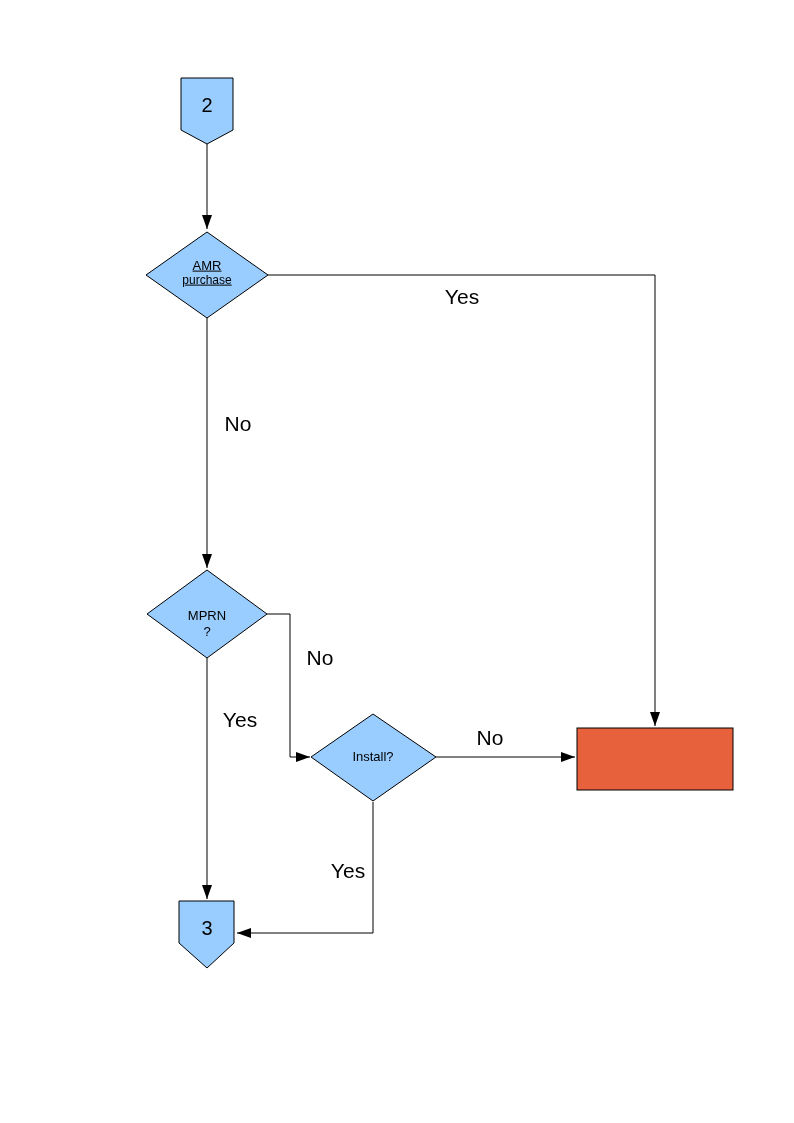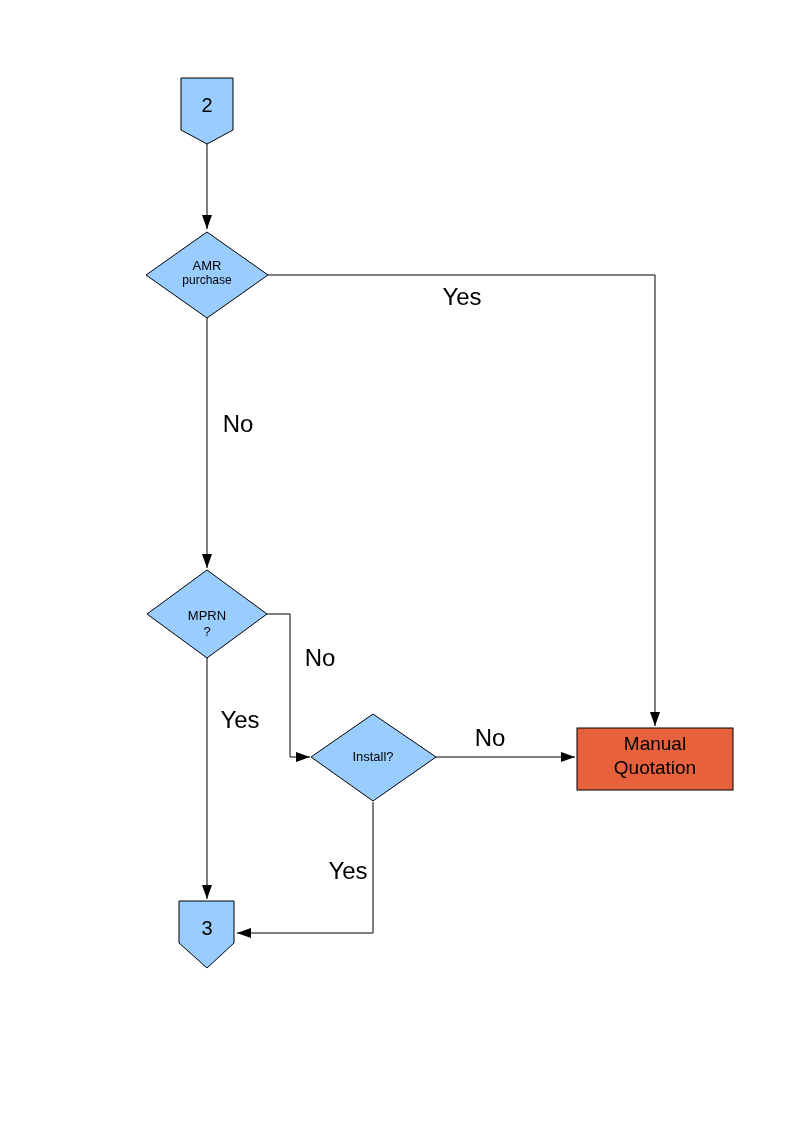--- a/index.html
+++ b/index.html
@@ -13,21 +13,21 @@
   }
   .canvas svg { position: absolute; top: 0; left: 0; }
   .label {
     position: absolute;
     transform: translate(-50%, -50%);
     text-align: center;
     color: #000000;
     white-space: nowrap;
     line-height: 1.2;
   }
-  .edge-label  { font-size: 24px; }
+  .edge-label  { font-size: 21px; }
   .conn-label  { font-size: 20px; }
   .decision-label { font-size: 13px; }
   .decision-sub   { font-size: 12px; line-height: 1.1; }
   .process-label  { font-size: 19px; line-height: 1.25; }
 </style>
 </head>
 <body>
 
 <div class="canvas">
 
@@ -54,36 +54,32 @@
 
     <polygon points="373,714 436,757 373,801 311,757" stroke="#000000" stroke-width="1" fill="#99ccff"></polygon>
 
     <rect x="577" y="728" width="156" height="62" stroke="#000000" stroke-width="1" fill="#e8613d"></rect>
 
     <polygon points="179,901 234,901 234,943 207,968 179,943" stroke="#000000" stroke-width="1" fill="#99ccff"></polygon>
   </svg>
 
   <div class="label conn-label" style="left:207px; top:105px;">2</div>
 
-  <div class="label" style="left:207px; top:272px;">
+  <div class="label" style="left:207px; top:272px;text-decoration:underline;">
     <div class="decision-label">AMR</div>
     <div class="decision-sub">purchase</div>
   </div>
 
   <div class="label" style="left:207px; top:612px;margin-top:12px;">
     <div class="decision-label">MPRN</div>
     <div class="decision-label">?</div>
   </div>
 
   <div class="label decision-label" style="left:373px; top:757px;">Install?</div>
 
-  <div class="label" style="left:655px; top:756px;">
-    <div class="process-label">Manual</div>
-    <div class="process-label">Quotation</div>
-  </div>
 
   <div class="label conn-label" style="left:207px; top:928px;">3</div>
 
   <div class="label edge-label" style="left:462px; top:297px;">Yes</div>
 
   <div class="label edge-label" style="left:238px; top:424px;">No</div>
 
   <div class="label edge-label" style="left:320px; top:658px;">No</div>
 
   <div class="label edge-label" style="left:240px; top:720px;">Yes</div>

